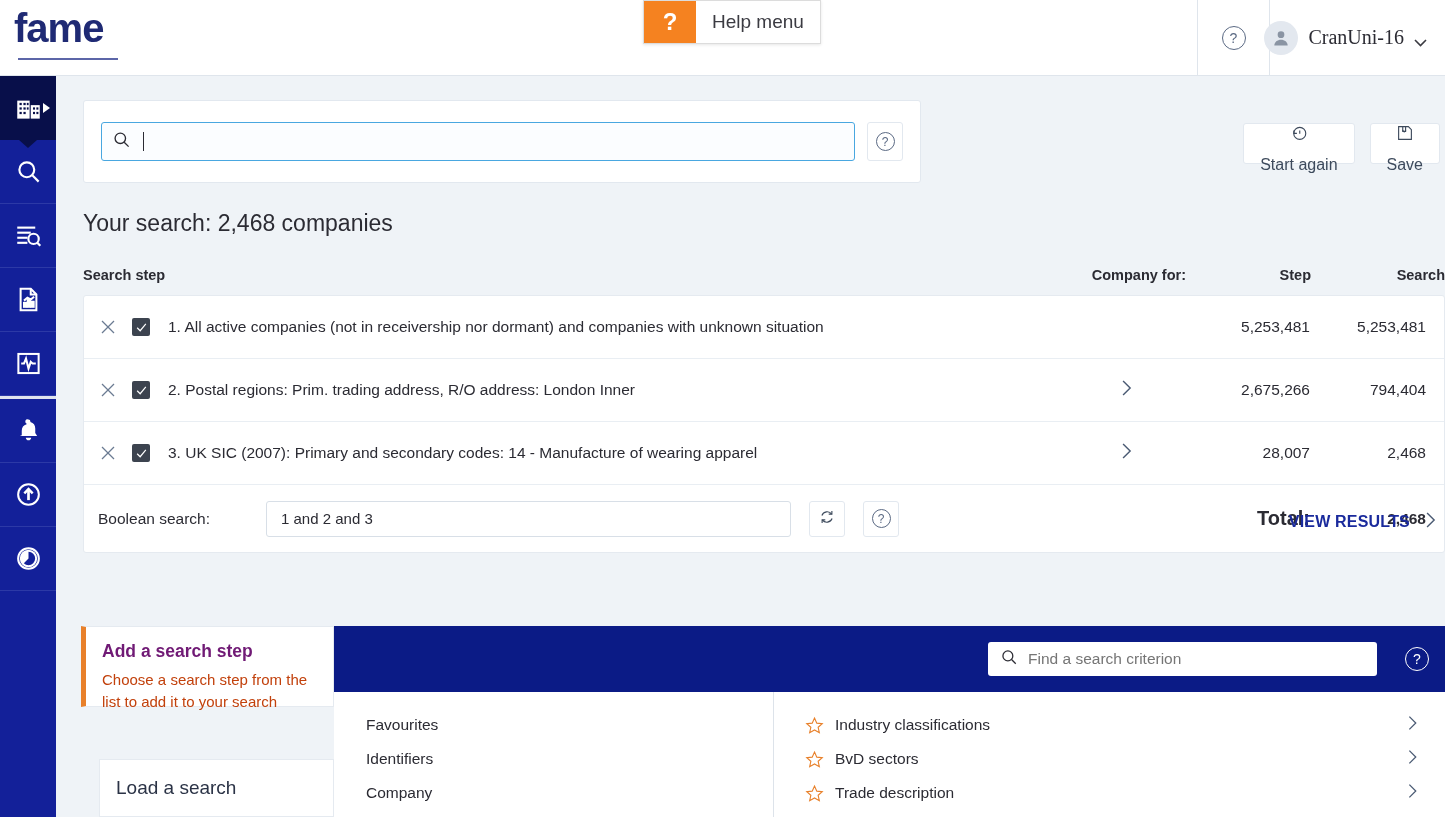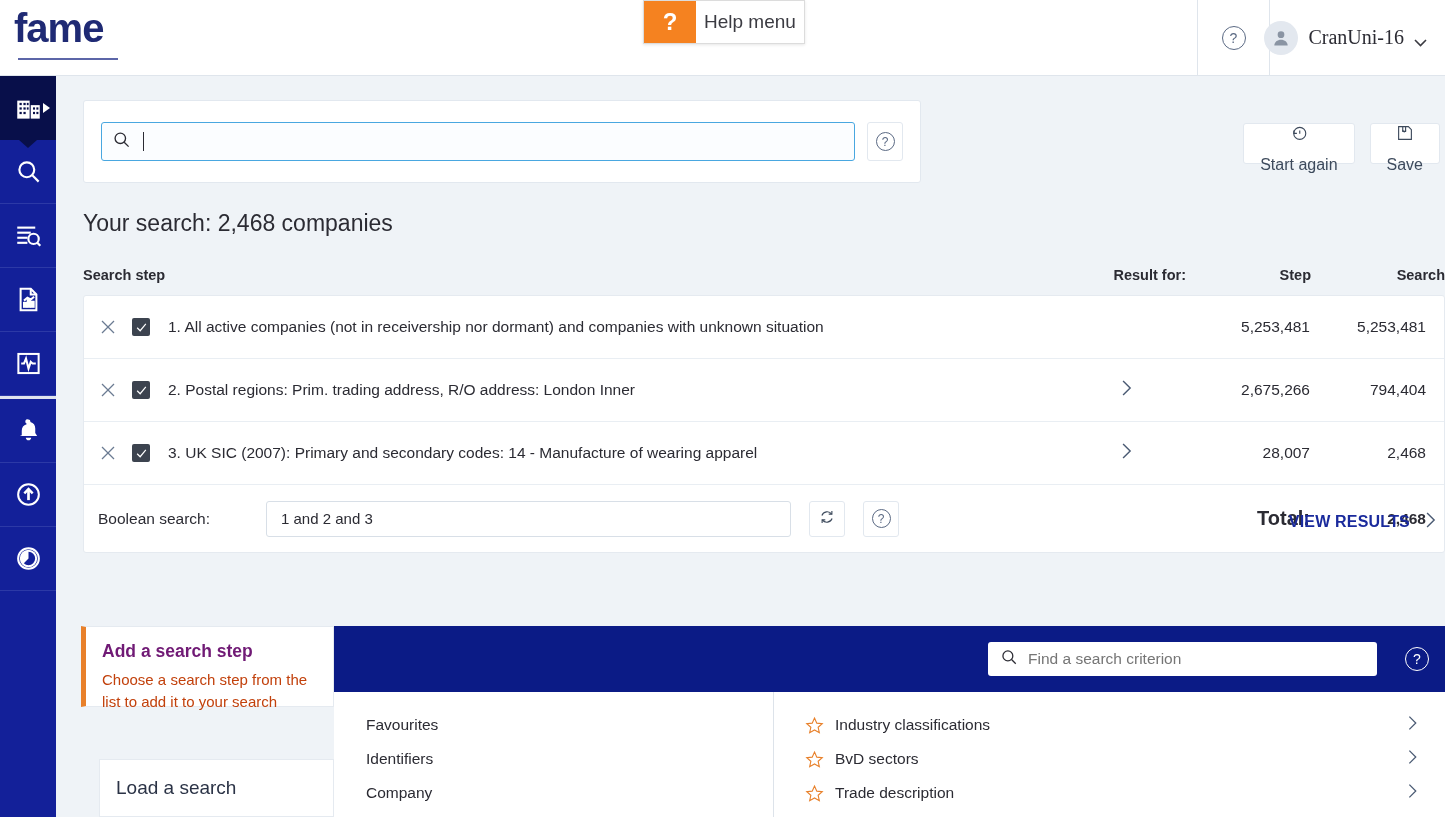--- a/index.html
+++ b/index.html
@@ -31,21 +31,21 @@
     background: #ffffff;
     border: 1px solid #dcdcdc;
     box-shadow: 0 1px 3px rgba(0,0,0,.10);
   }
   .help-tooltip .qbox {
     width: 52px; background: #f58220;
     display: flex; align-items: center; justify-content: center;
     color: #fff; font-size: 24px; font-weight: bold;
   }
   .help-tooltip .qlabel {
-    display: flex; align-items: center; padding: 0 8px;
+    display: flex; align-items: center; padding: 0 16px;
     font-size: 19px; color: #3b3b42;
   }
   .hdr-help-cell {
     position: absolute; right: 175px; top: 0; width: 73px; height: 75px;
     border-left: 1px solid #dfe5ec; border-right: 1px solid #dfe5ec;
     display: flex; align-items: center; justify-content: center;
   }
   .circ-q {
     width: 24px; height: 24px; border-radius: 50%;
     border: 1.4px solid #5b6a84; color: #5b6a84;
@@ -399,21 +399,21 @@
           </svg>
       </span>
       <span>Save</span>
     </div>
   </div>
 
   <div class="your-search">Your search: 2,468 companies</div>
 
   <div class="tbl-head">
     <div class="th-step">Search step</div>
-    <div class="th-result">Result for:</div>
+    <div class="th-result">Company for:</div>
     <div class="th-stepn">Step</div>
     <div class="th-search">Search</div>
   </div>
 
   <div class="tbl-card">
 
     <div class="row">
       <div class="x-btn">
         <svg viewBox="0 0 24 24" fill="none">
             <line x1="4" y1="4" x2="20" y2="20"></line>

